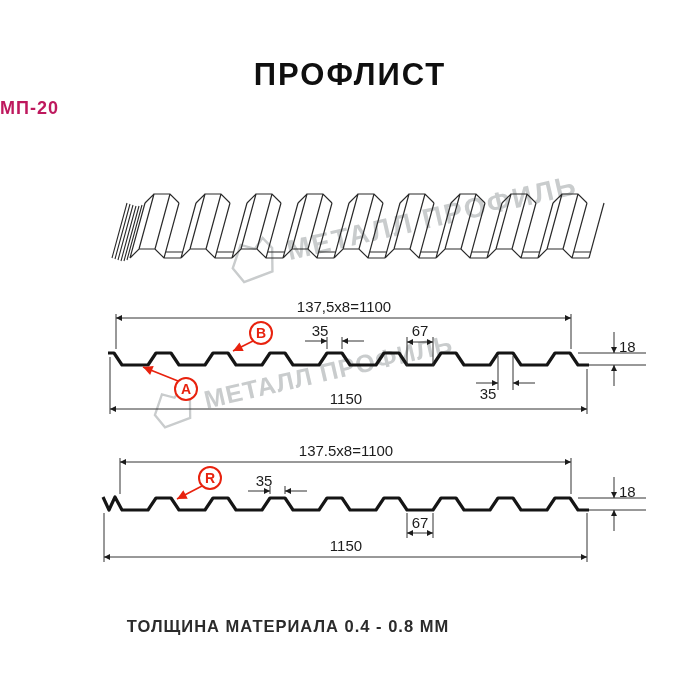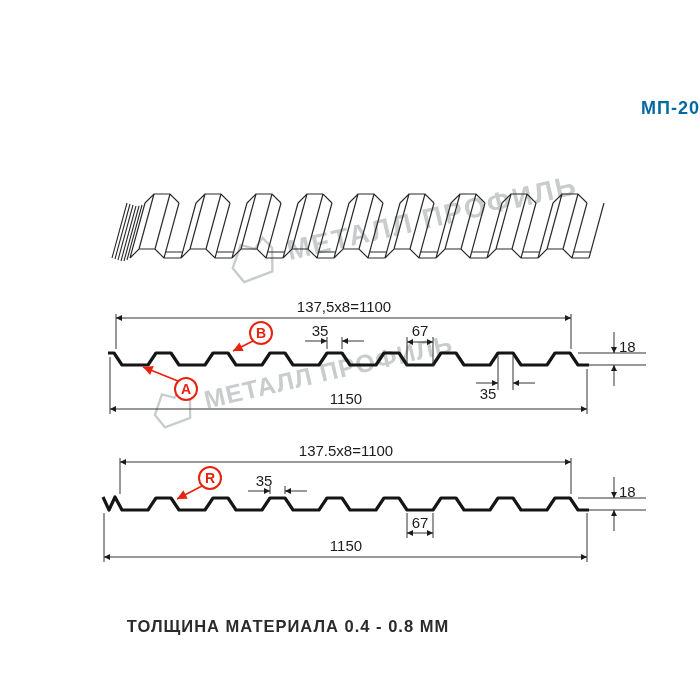--- a/index.html
+++ b/index.html
@@ -1,38 +1,39 @@
 <!DOCTYPE html>
 <html><head>
 <meta charset="utf-8">
 <style>
   html,body{margin:0;padding:0;background:#fff;}
   .page{position:relative;width:700px;height:700px;background:#ffffff;overflow:hidden;
         font-family:"Liberation Sans",sans-serif;}
   .title{position:absolute;top:57px;left:0;width:700px;text-align:center;
          font-size:31px;font-weight:bold;letter-spacing:2px;color:#0f0f0f;}
-  .subtitle{position:absolute;top:98px;left:0;width:700px;text-align:right;
-         font-size:18px;font-weight:bold;letter-spacing:1px;color:#0369a1;}
+  .subtitle{position:absolute;top:98px;left:0;width:700px;text-align:left;
+         font-size:18px;font-weight:bold;letter-spacing:1px;color:#be185d;}
   .footer{position:absolute;top:617px;left:0;width:576px;text-align:center;
          font-size:16.5px;font-weight:bold;letter-spacing:1px;color:#2b2b2b;}
   .watermark{position:absolute;display:flex;align-items:center;gap:10px;
          transform:rotate(-13deg);transform-origin:left center;z-index:1;
          color:#c9cccd;font-weight:bold;white-space:nowrap;pointer-events:none;}
   .wm1{left:225px;top:243px;font-size:28px;letter-spacing:2px;}
   .wm2{left:148px;top:392px;font-size:25px;letter-spacing:1px;}
   .wm-logo{flex:0 0 auto;}
   svg.drawing{position:absolute;left:0;top:0;z-index:2;}
   .dim-text{font-family:"Liberation Sans",sans-serif;font-size:15px;fill:#1c1c1c;}
   .badge-text{font-family:"Liberation Sans",sans-serif;font-size:14px;font-weight:bold;}
 </style>
 </head>
 <body>
 
 <div class="page">
 
+  <div class="title">ПРОФЛИСТ</div>
   <div class="subtitle">МП-20</div>
 
   <div class="watermark wm1">
     <svg class="wm-logo" width="54" height="46" viewBox="0 0 54 46">
       <path d="M7 27 L20 6 L33 13 L43 4 L50 16 L45 39 L15 43 Z" fill="none" stroke="#c9cccd" stroke-width="2.4"></path>
     </svg>
     <span>МЕТАЛЛ ПРОФИЛЬ</span>
   </div>
 
   <div class="watermark wm2">

